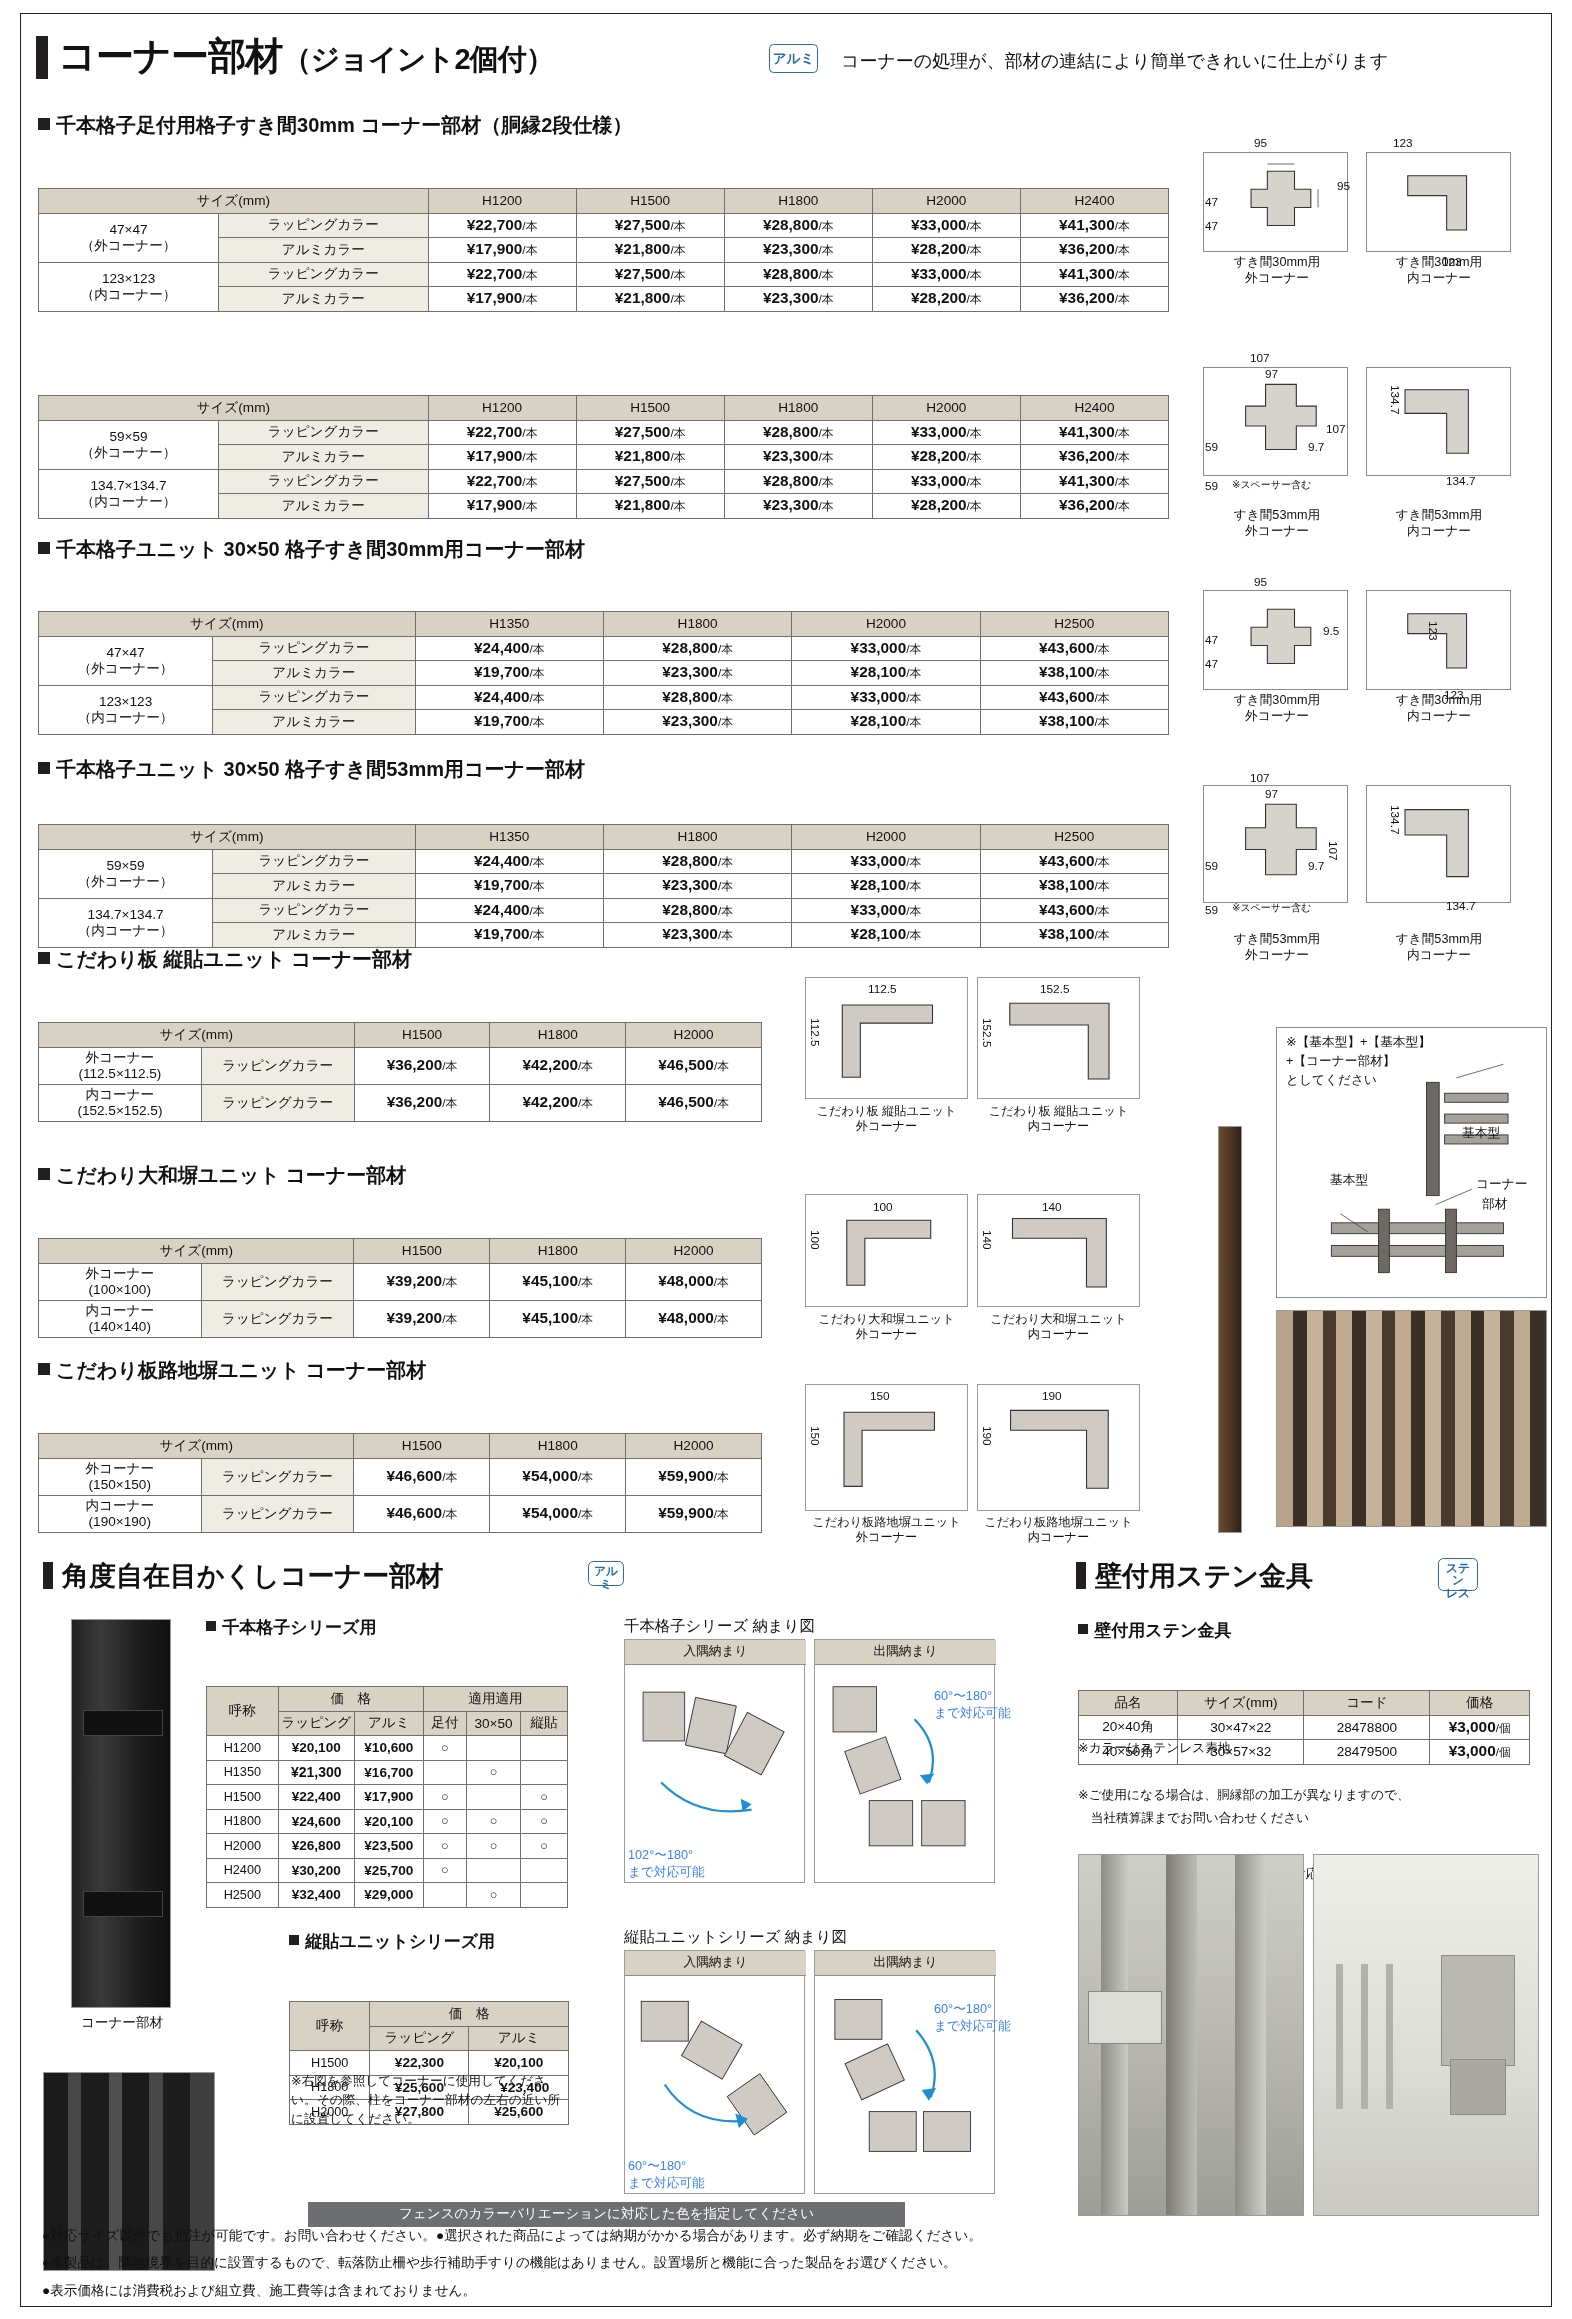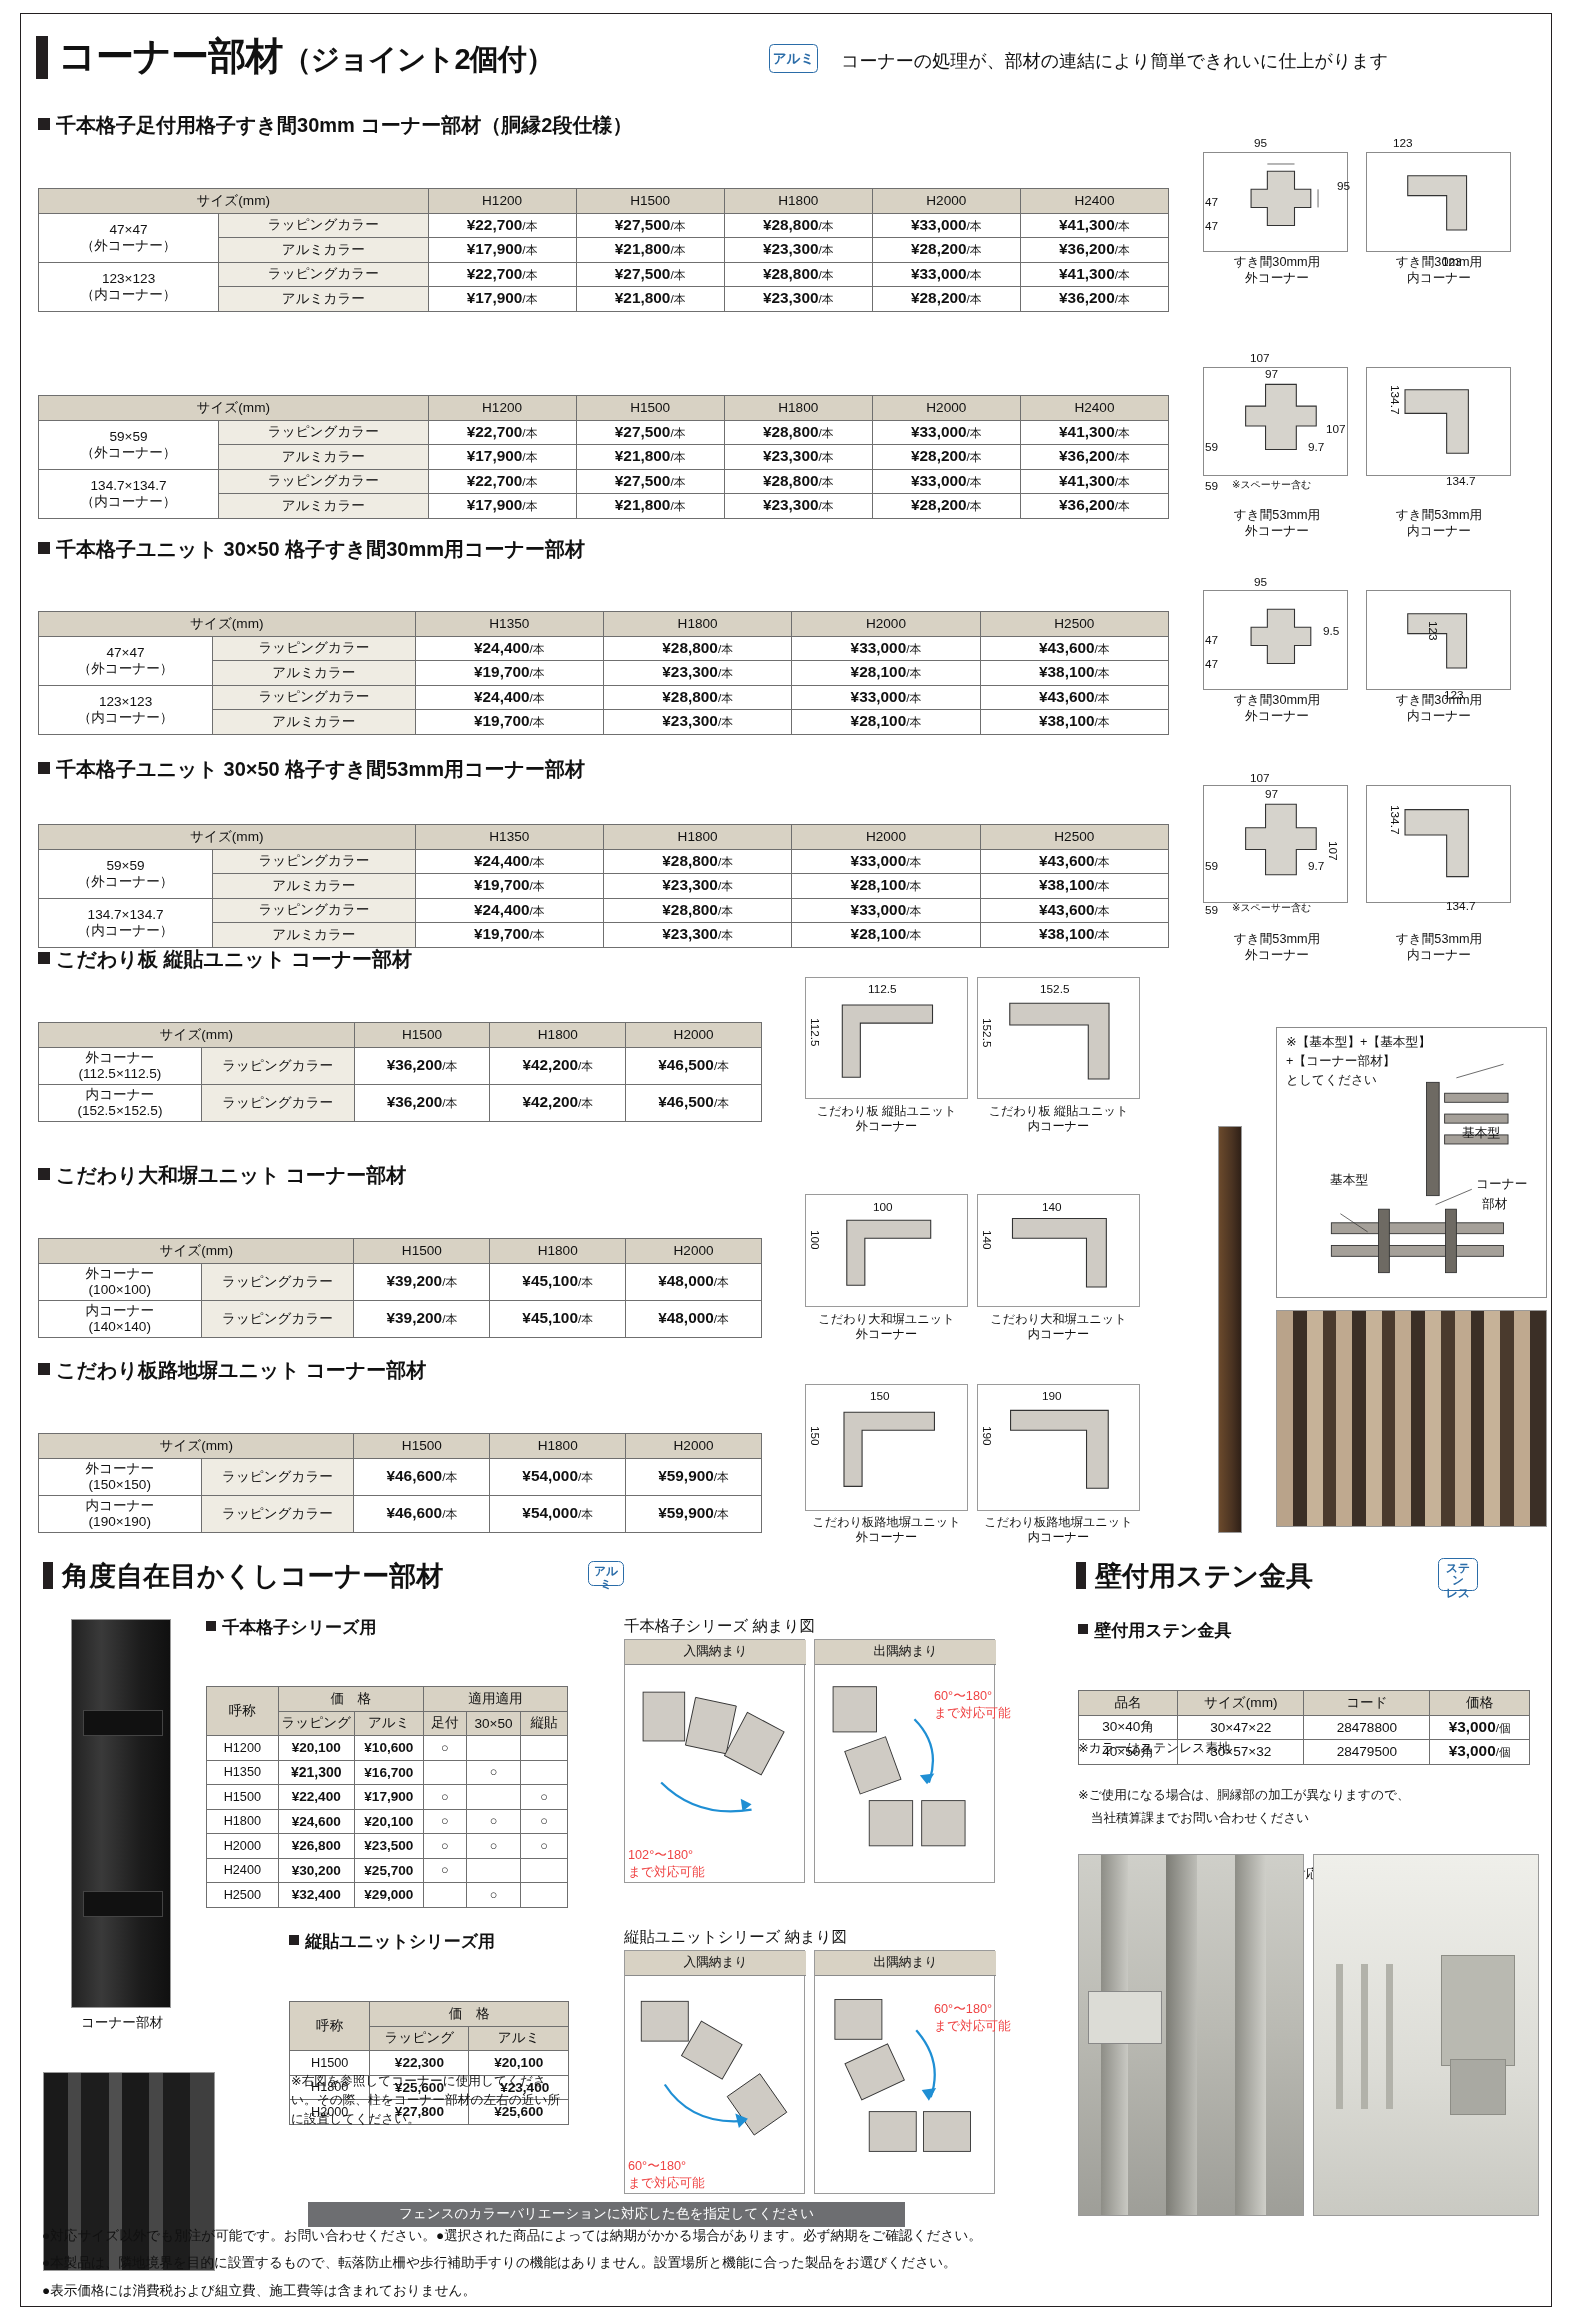--- a/index.html
+++ b/index.html
@@ -31,21 +31,21 @@
   .dim{position:absolute;font-size:11.8px;}
   
   .h2{position:absolute;font-size:27px;font-weight:bold;}
   .h2 .bar{display:inline-block;width:10px;height:27px;background:#231f20;margin-right:9px;vertical-align:-3.6px;}
   .note{position:absolute;font-size:12.7px;line-height:1.5;}
   .ribbon{position:absolute;background:#6d6e71;color:#fff;font-size:13.6px;text-align:center;line-height:23.5px;}
   .footnote{position:absolute;font-size:13.6px;line-height:1.65;}
   .photo{position:absolute;border:0.9px solid #9a9a9a;box-sizing:border-box;overflow:hidden;}
   .mini{position:absolute;border:0.9px solid #9a9a9a;background:#fff;box-sizing:border-box;}
   .minicap{position:absolute;font-size:12.2px;text-align:center;line-height:1.25;}
-  .arrowtxt{position:absolute;font-size:12.7px;color:#ef4444;line-height:1.3;}
+  .arrowtxt{position:absolute;font-size:12.7px;color:#3b82f6;line-height:1.3;}
   .boxlbl{position:absolute;font-size:12.7px;}
   .ovalbadge{position:absolute;border:1.8px solid #2a6ca8;border-radius:5.4px;color:#2a6ca8;font-size:11.8px;font-weight:bold;text-align:center;line-height:13.6px;padding:2.7px 3.6px;box-sizing:border-box;}
 </style>
 </head>
 <body>
 
 <div class="page">
   <div class="frame"></div>
 
   <div class="hdr">
@@ -655,21 +655,21 @@
   <div class="sect" style="left:1078px;top:1619px;font-size:17px;"><span class="sq" style="width:10px;height:10px;"></span><span>壁付用ステン金具</span></div>
   <table class="t" style="left:1078px;top:1645px;width:452px;font-size:13.6px;">
     <tbody>
         <tr>
       <td class="hd" style="width:100px;">品名</td>
       <td class="hd" style="width:127px;">サイズ(mm)</td>
       <td class="hd" style="width:127px;">コード</td>
       <td class="hd" style="width:100px;">価格</td>
     </tr>
     <tr>
-      <td>30×40角</td>
+      <td>20×40角</td>
       <td>30×47×22</td>
       <td>28478800</td>
       <td class="pr"><span>¥3,000</span><span class="u">/個</span></td>
     </tr>
     <tr>
       <td>40×50角</td>
       <td>30×57×32</td>
       <td>28479500</td>
       <td class="pr"><span>¥3,000</span><span class="u">/個</span></td>
     </tr>

